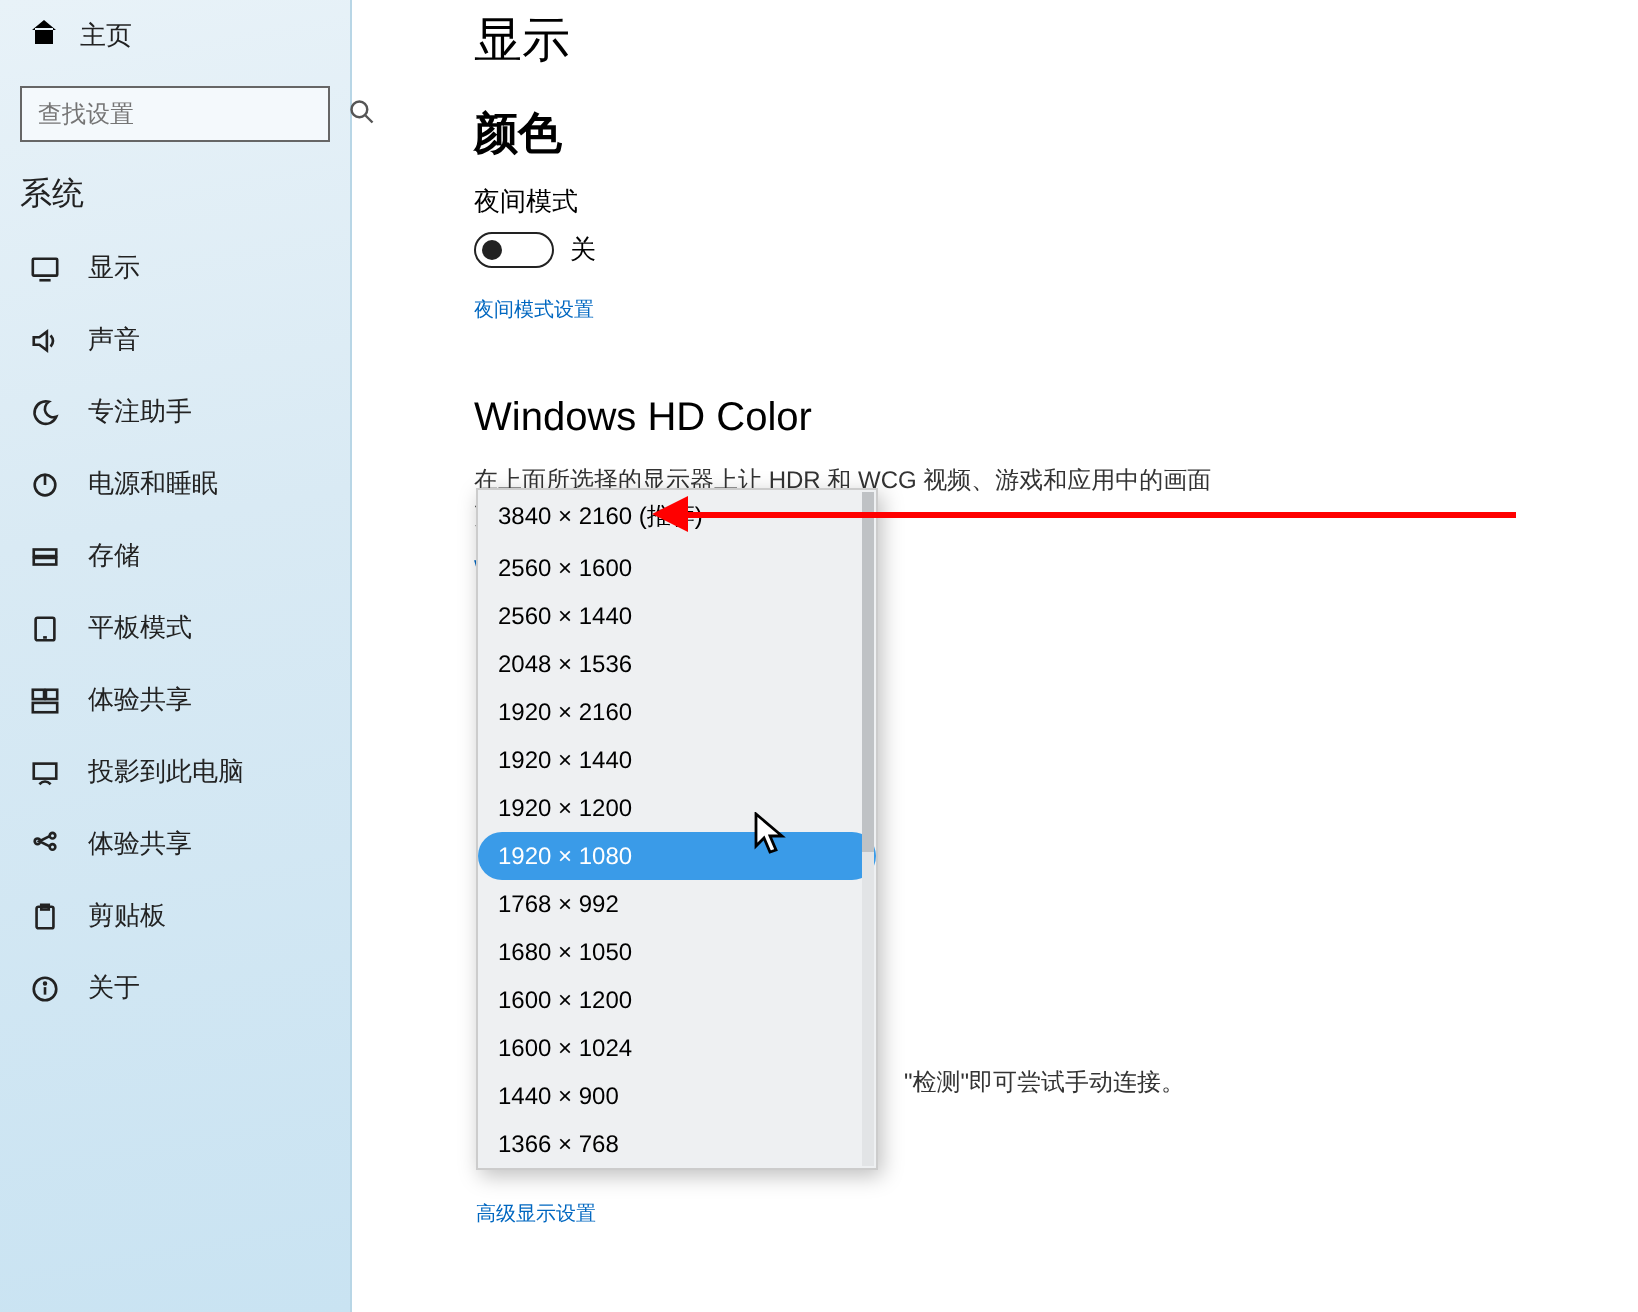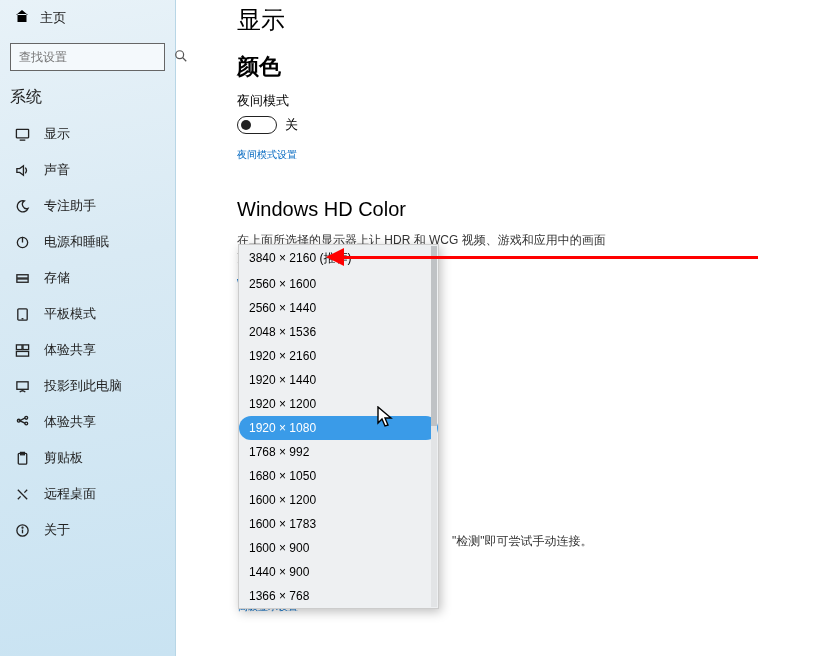--- a/index.html
+++ b/index.html
@@ -202,28 +202,20 @@
     <span>体验共享</span>
   </div>
   <div class="nav-item">
     <span class="glyph">
         <svg viewBox="0 0 16 16">
           <rect x="3.5" y="2.5" width="9" height="11.5" rx="1"></rect>
           <rect x="6" y="1.5" width="4" height="2.5"></rect>
         </svg>
       </span>
     <span>剪贴板</span>
-  </div>
-  <div class="nav-item">
-    <span class="glyph">
-        <svg viewBox="0 0 16 16">
-          <path d="M3 3 L8 8 M13 13 L8 8 M3 13 L6 10 M13 3 L10 6"></path>
-        </svg>
-      </span>
-    <span>远程桌面</span>
   </div>
   <div class="nav-item">
     <span class="glyph">
         <svg viewBox="0 0 16 16">
           <circle cx="8" cy="8" r="6"></circle>
           <line x1="8" y1="7" x2="8" y2="11"></line>
           <circle cx="8" cy="5" r="0.5" fill="#222"></circle>
         </svg>
       </span>
     <span>关于</span>
@@ -255,22 +247,21 @@
     <div class="opt">2560 × 1600</div>
     <div class="opt">2560 × 1440</div>
     <div class="opt">2048 × 1536</div>
     <div class="opt">1920 × 2160</div>
     <div class="opt">1920 × 1440</div>
     <div class="opt">1920 × 1200</div>
     <div class="opt selected">1920 × 1080</div>
     <div class="opt">1768 × 992</div>
     <div class="opt">1680 × 1050</div>
     <div class="opt">1600 × 1200</div>
-    <div class="opt">1600 × 1783</div>
-    <div class="opt">1600 × 900</div>
+    <div class="opt">1600 × 1024</div>
     <div class="opt">1440 × 900</div>
     <div class="opt">1366 × 768</div>
   </div>
 
 <div class="arrow-annot">
   <div class="arrow-line"></div>
   <div class="arrow-head"></div>
 </div>
 
 <div class="cursor">

